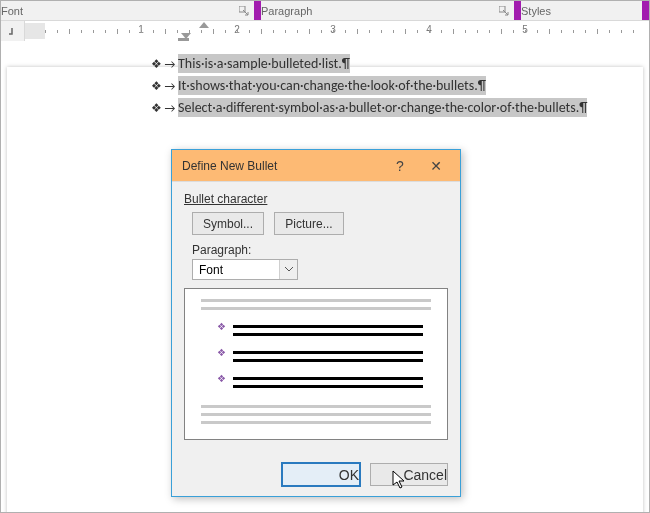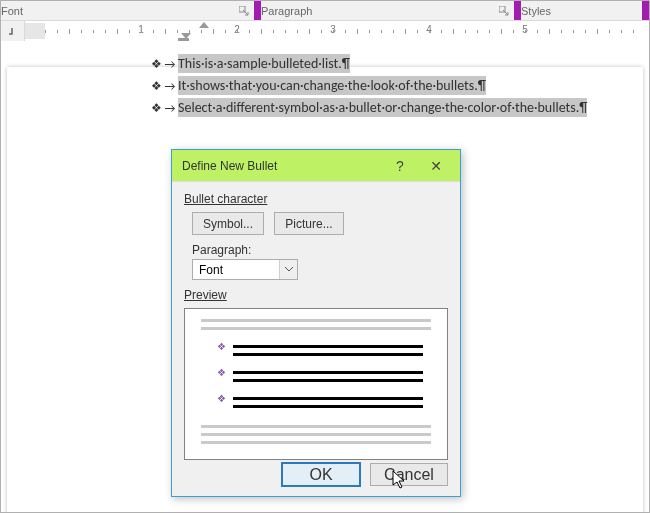--- a/index.html
+++ b/index.html
@@ -71,21 +71,21 @@
   .doc .item{white-space:nowrap;}
   .doc .item .bullet{color:#333;font-size:12px;}
   .doc .item .hl{background:#c7c7c7;padding:1px 0;}
   
   .dialog{
     position:absolute;left:170px;top:148px;width:290px;height:348px;
     background:#f0f0f0;border:1px solid #3aa0d8;
     box-shadow:2px 2px 8px rgba(0,0,0,0.25);
   }
   .dlg-title{
-    height:32px;background:#bef264;border-bottom:1px solid #dcdcdc;
+    height:32px;background:#fdba74;border-bottom:1px solid #dcdcdc;
     display:flex;align-items:center;padding:0 6px 0 10px;color:#333;
   }
   .dlg-title .spacer{flex:1;}
   .dlg-title .qbtn,.dlg-title .xbtn{
     width:36px;height:28px;display:flex;align-items:center;justify-content:center;
     font-size:14px;color:#444;
   }
   .dlg-body{padding:8px 12px 6px 12px;}
   .group-label{font-size:12px;color:#333;margin:2px 0 6px 0;text-decoration:underline;}
   .btn-row{display:flex;gap:10px;margin-left:8px;margin-bottom:8px;}
@@ -111,21 +111,21 @@
     position:relative;
   }
   .pv-line{position:absolute;left:16px;right:16px;height:3px;background:#c9c9c9;}
   .pv-block{position:absolute;height:3px;background:#000;}
   .pv-bullet{position:absolute;color:#8a5aa8;font-size:10px;transform:translateY(-2px);}
   .dlg-buttons{
     position:absolute;bottom:10px;right:12px;display:flex;gap:10px;
   }
   .dlg-btn{
     width:78px;height:23px;border:1px solid #adadad;background:#e9e9e9;
-    display:flex;align-items:center;justify-content:center;font-size:16px;color:#333;
+    display:flex;align-items:center;justify-content:flex-end;font-size:14px;color:#333;
   }
   .dlg-btn.primary{border:1px solid #2a7abf;background:#e4eef7;outline:1px solid #2a7abf;}
   .cursor{position:absolute;left:220px;bottom:6px;pointer-events:none;}
 </style>
 </head>
 <body>
 
 <div class="ribbon-groups">
   <div class="ribbon-group" style="width:260px">
     <span>Font</span>
@@ -257,21 +257,20 @@
     </div>
     <div class="align-label">Paragraph:</div>
     <div class="select">
       <span class="val">Font</span>
       <span class="arrow">
         <svg width="8" height="5" viewBox="0 0 8 5">
             <path d="M0 0 L4 4 L8 0" fill="none" stroke="#555"></path>
           </svg>
       </span>
     </div>
-    <div class="group-label">Preview</div>
     <div class="fieldset" style="border:none;padding:0;">
       <div class="preview">
         <div class="pv-line" style="top:10px"></div>
         <div class="pv-line" style="top:18px"></div>
         <span class="pv-bullet" style="left:32px;top:34px">❖</span>
         <div class="pv-block" style="left:48px;right:24px;top:36px"></div>
         <div class="pv-block" style="left:48px;right:24px;top:44px"></div>
         <span class="pv-bullet" style="left:32px;top:60px">❖</span>
         <div class="pv-block" style="left:48px;right:24px;top:62px"></div>
         <div class="pv-block" style="left:48px;right:24px;top:70px"></div>

